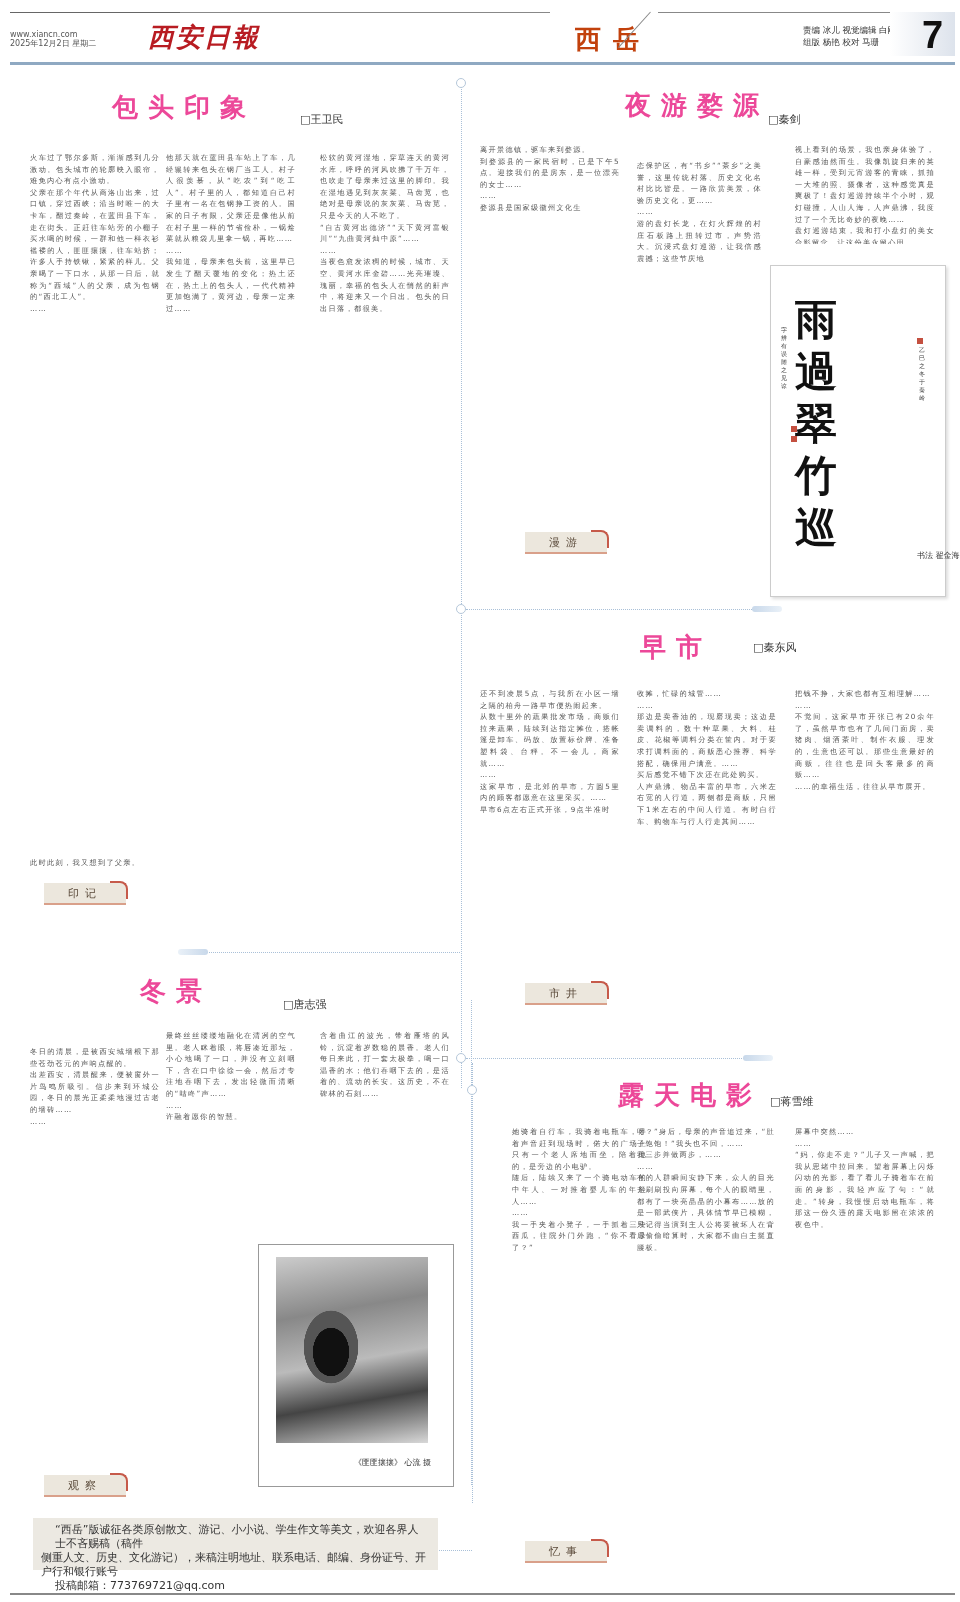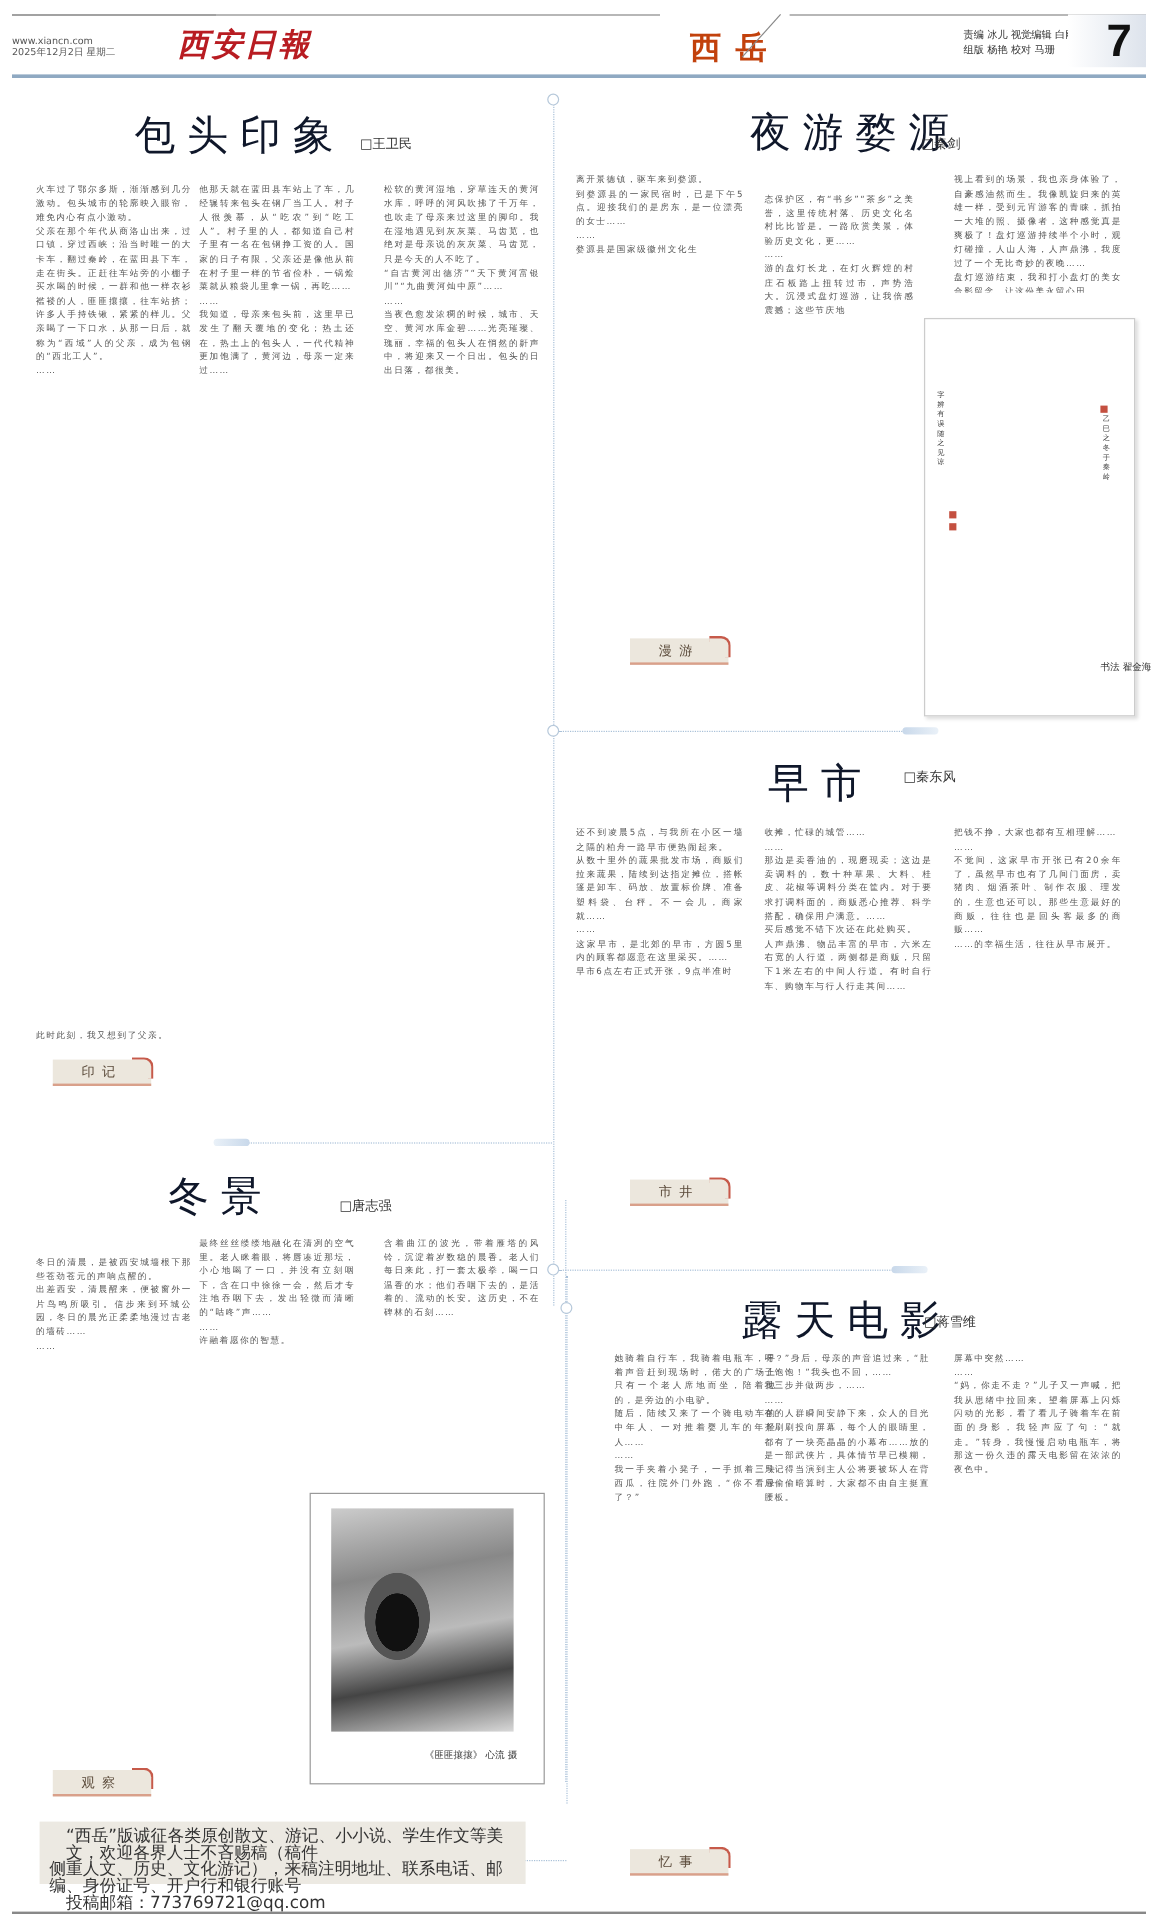--- a/index.html
+++ b/index.html
@@ -10,21 +10,21 @@
   .mh-topline3 { position: absolute; left: 648px; top: 0; width: 297px; height: 1px; background: #888; }
   .mh-url { position: absolute; left: 0; top: 18px; font-size: 8px; color: #555; line-height: 9px; }
   .mh-logo { position: absolute; left: 138px; top: 8px; font-family: "DejaVu Serif", serif; font-size: 26px; color: #b81c22; font-style: italic; font-weight: bold; letter-spacing: 2px; }
   .mh-section { position: absolute; left: 565px; top: 10px; font-size: 26px; font-weight: bold; color: #c2410c; letter-spacing: 12px; }
   .mh-slash { position: absolute; left: 640px; top: 0; width: 1px; height: 48px; background: #888; transform: rotate(42deg); transform-origin: top; }
   .mh-editors { position: absolute; left: 793px; top: 12px; font-size: 8.5px; line-height: 12px; color: #333; }
   .mh-pagebox { position: absolute; left: 880px; top: 0; width: 65px; height: 44px; background: linear-gradient(90deg,#fff,#dde3ec); }
   .mh-pagenum { position: absolute; left: 912px; top: 2px; font-size: 38px; font-weight: bold; color: #111; font-family: "Liberation Sans", sans-serif; }
   .mh-bottomline { position: absolute; left: 0; top: 50px; width: 945px; height: 3px; background: #8fa9c2; }
 
-  .title { position: absolute; font-family: "DejaVu Serif", serif; font-size: 34px; color: #0f172a; letter-spacing: 10px; }
+  .title { position: absolute; font-family: "DejaVu Serif", serif; font-size: 26px; color: #ec4899; letter-spacing: 10px; font-weight: bold; }
   .byline { position: absolute; font-size: 11px; color: #333; }
   .col { position: absolute; font-size: 7.2px; line-height: 11.6px; color: #555; text-align: justify; overflow: hidden; letter-spacing: 1.3px; }
   .tag { position: absolute; width: 82px; height: 22px; background: #ece7dd; border-bottom: 2px solid #d9a08a; font-size: 11px; color: #5a4a3a; letter-spacing: 6px; display: flex; align-items: center; padding-left: 24px; }
   .tag::after { content: ""; position: absolute; right: -2px; top: -2px; width: 16px; height: 16px; border-top: 2px solid #c65a4a; border-right: 2px solid #c65a4a; border-radius: 0 8px 0 0; }
 
   .vline { position: absolute; width: 0; border-left: 1px dotted #a9c0d8; }
   .hline { position: absolute; height: 0; border-top: 1px dotted #a9c0d8; }
   .node { position: absolute; width: 10px; height: 10px; border: 1px solid #b6c8da; border-radius: 50%; background: #fff; }
   .arrow { position: absolute; width: 30px; height: 6px; background: linear-gradient(90deg,#c8d8ea,#eaf1f8); border-radius: 3px; }
 
@@ -34,21 +34,21 @@
   .calli .seal { position: absolute; width: 6px; height: 6px; background: #c45040; }
   .calli-caption { position: absolute; left: 917px; top: 550px; font-size: 8px; color: #333; }
 
   .photo-frame { position: absolute; left: 258px; top: 1244px; width: 196px; height: 243px; border: 1px solid #999; background: #fff; }
   .photo { position: absolute; left: 17px; top: 12px; width: 152px; height: 186px; background:
       radial-gradient(ellipse 30px 40px at 55px 95px, #111 60%, transparent 61%),
       radial-gradient(ellipse 45px 60px at 55px 90px, #555 60%, transparent 61%),
       linear-gradient(170deg, #ccc 0%, #888 30%, #bbb 55%, #444 75%, #d8d8d8 100%); }
   .photo-caption { position: absolute; left: 95px; top: 212px; font-size: 8px; color: #333; }
 
-  .notice { position: absolute; left: 33px; top: 1518px; width: 405px; height: 52px; background: #ece9e2; font-size: 14px; line-height: 14px; color: #333; padding: 5px 10px 0 22px; }
+  .notice { position: absolute; left: 33px; top: 1518px; width: 405px; height: 52px; background: #ece9e2; font-size: 11px; line-height: 14px; color: #333; padding: 5px 10px 0 22px; }
   .notice .l2 { margin-left: -14px; }
   .footer-line { position: absolute; left: 10px; top: 1593px; width: 945px; height: 2px; background: #888; }
 </style>
 </head>
 <body>
 
 <div class="masthead">
   <div class="mh-topline"></div>
   <div class="mh-topline2"></div>
   <div class="mh-topline3"></div>
@@ -109,20 +109,21 @@
 婺源县是国家级徽州文化生</div>
   <div class="col" style="left:637px; top:160px; width:125px; height:432px; white-space:pre-line;">态保护区，有“书乡”“茶乡”之美誉，这里传统村落、历史文化名村比比皆是。一路欣赏美景，体验历史文化，更……
 ……
 游的盘灯长龙，在灯火辉煌的村庄石板路上扭转过市，声势浩大。沉浸式盘灯巡游，让我倍感震撼；这些节庆地</div>
   <div class="col" style="left:795px; top:144px; width:140px; height:100px; white-space:pre-line;">视上看到的场景，我也亲身体验了，自豪感油然而生。我像凯旋归来的英雄一样，受到元宵游客的青睐，抓拍一大堆的照、摄像者，这种感觉真是爽极了！盘灯巡游持续半个小时，观灯碰撞，人山人海，人声鼎沸，我度过了一个无比奇妙的夜晚……
 盘灯巡游结束，我和打小盘灯的美女合影留念，让这份美永留心田。</div>
   <div class="tag" style="left:525px; top:532px;">漫游</div>
 </section>
 
 <div class="calli">
+  <div class="bigcol" style="left:20px; top:28px; width:50px; white-space:pre-wrap; word-break:break-all;">雨過翠竹巡</div>
   <div class="smallcol" style="left:148px; top:80px;">乙巳之冬于秦岭</div>
   <div class="smallcol" style="left:10px; top:60px;">字辨有误随之见谅</div>
   <div class="seal" style="left:146px; top:72px;"></div>
   <div class="seal" style="left:20px; top:160px;"></div>
   <div class="seal" style="left:20px; top:170px;"></div>
 </div>
 <div class="calli-caption">书法 翟金海</div>
 
 <section>
   <div class="title" style="left:640px; top:630px;">早市</div>

